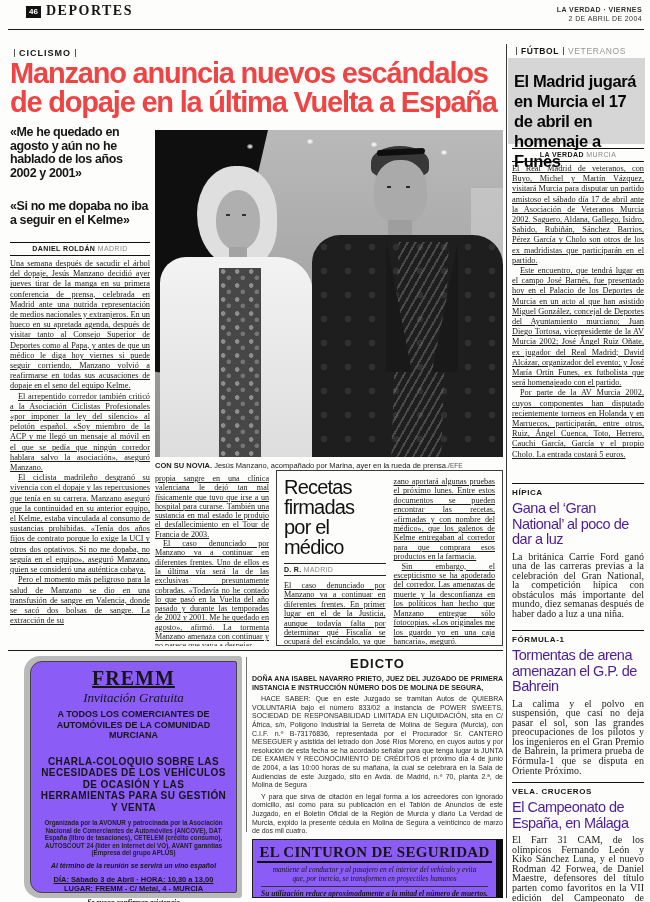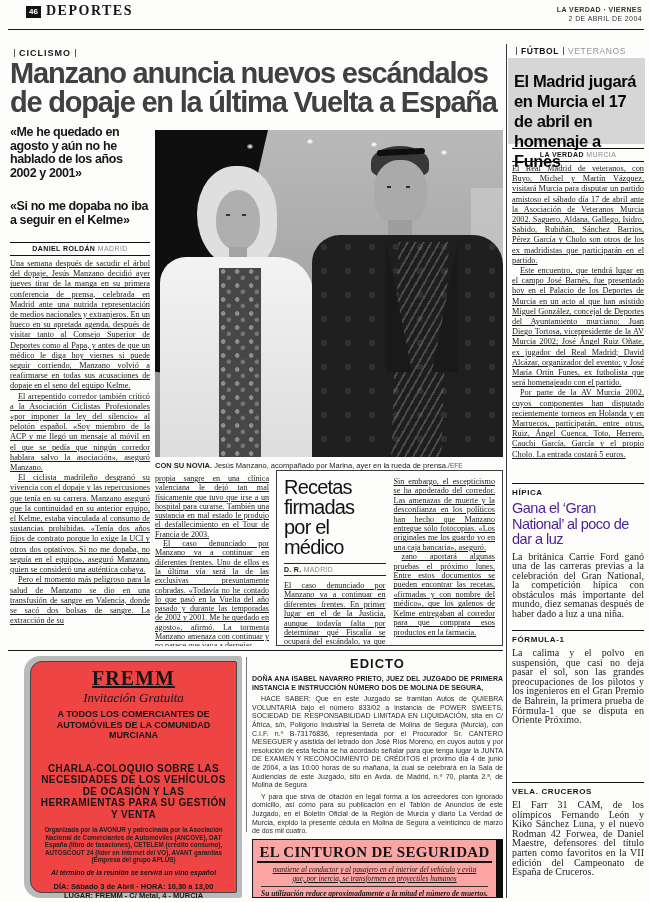--- a/index.html
+++ b/index.html
@@ -13,21 +13,21 @@
   .pagenum{left:26px;top:6px;width:15px;height:12px;background:#111;color:#fff;
            font:bold 8px/12px "Liberation Sans",sans-serif;text-align:center;}
   .section-title{left:46px;top:3px;font:bold 14px/16px "Liberation Serif",serif;letter-spacing:1.5px;}
   .masthead{right:8px;top:5px;text-align:right;font:7px/9px "Liberation Sans",sans-serif;color:#333;letter-spacing:.4px;}
   .masthead .l1{font-weight:bold;}
 
   
   .kicker{left:10px;top:48px;font:bold 9px/10px "Liberation Sans",sans-serif;letter-spacing:1px;}
   .kbar{display:inline-block;width:1px;height:8px;background:#555;margin:0 4px;vertical-align:-1px;}
   .headline{left:10px;top:59px;width:494px;font:bold 29px/29px "Liberation Sans",sans-serif;
-            letter-spacing:-1.2px;color:#404040;}
+            letter-spacing:-1.2px;color:#ef4444;}
   .quote{left:10px;top:126px;width:140px;font:bold 12.5px/13.5px "Liberation Sans",sans-serif;letter-spacing:-0.4px;}
   .quote2{top:200px;}
   .byline-box{left:10px;top:242px;width:140px;border-top:1px solid #111;border-bottom:1px solid #111;
               font:bold 7px/12px "Liberation Sans",sans-serif;letter-spacing:.4px;text-align:center;}
   .byline-box .city{color:#888;font-weight:normal;}
   .bodytext{font:8.3px/10.2px "Liberation Serif",serif;text-align:justify;color:#1c1c1c;}
   .bodytext p{margin:0;text-indent:8px;text-decoration:underline;}
   .bodytext p:first-child{text-indent:0;}
   .col1{left:10px;top:259px;width:140px;height:388px;overflow:hidden;}
   .col2{left:155px;top:474px;width:114px;height:172px;overflow:hidden;font-size:8.1px;line-height:9.3px;}
@@ -78,44 +78,44 @@
   .recetas-title{font:20px/20px "Liberation Sans",sans-serif;letter-spacing:-0.8px;color:#111;}
   .recetas-byline{margin-top:6px;border-top:1px solid #222;border-bottom:1px solid #222;
                   font:bold 7px/11px "Liberation Sans",sans-serif;letter-spacing:.3px;}
   .recetas-byline .city{color:#888;font-weight:normal;}
   .recetas .bodytext{margin-top:5px;font-size:8.2px;line-height:9.4px;}
   .recetas .rcol2 .bodytext{margin-top:0;}
 
   
   .fremm{left:24px;top:656px;width:218px;height:242px;background:#b9b9b9;
          border-radius:16px 3px 3px 16px;box-sizing:border-box;}
-  .fremm-inner{position:absolute;left:6px;top:5px;right:5px;bottom:5px;background:#ef4444;
+  .fremm-inner{position:absolute;left:6px;top:5px;right:5px;bottom:5px;background:#8b5cf6;
                border:1px solid #444;border-radius:12px 2px 2px 12px;text-align:center;
                padding:6px 8px;box-sizing:border-box;font-family:"Liberation Sans",sans-serif;}
   .fremm-brand{font:bold 20px/21px "Liberation Serif",serif;text-decoration:underline;letter-spacing:1px;}
   .fremm-script{font:italic 13px/15px "Liberation Serif",serif;margin-top:1px;}
   .fremm-aud{font:bold 9px/10.5px "Liberation Sans",sans-serif;margin-top:4px;}
-  .fremm-event{font:bold 10px/11.5px "Liberation Sans",sans-serif;letter-spacing:.4px;margin-top:22px;}
+  .fremm-event{font:bold 10px/11.5px "Liberation Sans",sans-serif;letter-spacing:.4px;margin-top:15px;}
   .fremm-org{font:6.3px/7.6px "Liberation Sans",sans-serif;font-weight:bold;color:#222;margin-top:6px;}
   .fremm-note{font:italic bold 6.8px/8px "Liberation Sans",sans-serif;margin-top:5px;}
-  .fremm-when{font:bold 7.5px/9px "Liberation Sans",sans-serif;margin-top:5px;}
+  .fremm-when{font:bold 7.5px/9px "Liberation Sans",sans-serif;margin-top:5px;text-decoration:underline;}
   .fremm-where{font:bold 7.5px/9px "Liberation Sans",sans-serif;}
   .fremm-rsvp{font:italic bold 7.5px/9px "Liberation Serif",serif;margin-top:5px;}
   .fremm-tel{font:bold 9px/10px "Liberation Sans",sans-serif;margin-top:3px;}
 
   .edicto{left:252px;top:657px;width:251px;font-family:"Liberation Sans",sans-serif;}
   .edicto-title{text-align:center;font:bold 13px/14px "Liberation Sans",sans-serif;letter-spacing:1px;}
   .edicto-intro{margin-top:4px;font:bold 7px/8.6px "Liberation Sans",sans-serif;text-align:justify;color:#1e1e1e;}
   .edicto-p{margin-top:3px;font:7px/8.6px "Liberation Sans",sans-serif;text-align:justify;
             color:#2a2a2a;text-indent:9px;}
   .edicto-sigs{display:flex;justify-content:space-between;padding:6px 34px 0 40px;
                font:italic 7px/8px "Liberation Sans",sans-serif;color:#333;}
 
-  .cinturon{left:252px;top:839px;width:251px;height:59px;background:#fca5a5;border:1px solid #1c1c1c;
-            border-right:7px solid #0c0c0c;box-sizing:border-box;text-align:center;padding-top:3px;text-decoration:underline;}
+  .cinturon{left:252px;top:839px;width:251px;height:59px;background:#8b5cf6;border:1px solid #1c1c1c;
+            border-right:7px solid #0c0c0c;box-sizing:border-box;text-align:center;padding-top:3px;}
   .cint-title{display:inline-block;font:bold 15px/16px "Liberation Serif",serif;letter-spacing:.3px;
               border-bottom:2px solid #111;padding:0 2px 1px;}
   .cint-body{font:italic 7.3px/8.6px "Liberation Serif",serif;margin:3px 14px 0;}
   .cint-tag{font:italic bold 7.5px/9px "Liberation Serif",serif;border-top:1px solid #333;
             margin:3px 8px 0;padding-top:2px;text-align:center;}
 
   
   .sb-kicker{left:512px;top:46px;font:bold 8.5px/10px "Liberation Sans",sans-serif;letter-spacing:.6px;}
   .sb-kicker .tag{color:#979797;font-weight:normal;}
   .sb-panel{left:508px;top:58px;width:137px;height:86px;background:#d6d6d6;}
@@ -205,22 +205,22 @@
         <span>D. R.</span>
         <span class="city">MADRID</span>
       </div>
       <div class="bodytext">
         <p>El caso denunciado por Manzano va a continuar en diferentes frentes. En primer lugar en el de la Justicia, aunque todavía falta por determinar qué Fiscalía se ocupará del escándalo, ya que el dopaje no es delito en España, aunque sí el tráfico.</p>
 
       </div>
     </div>
     <div class="rcol rcol2">
       <div class="bodytext">
+        <p>zano aportará algunas pruebas el próximo lunes. Entre estos documentos se pueden encontrar las recetas, «firmadas y con nombre del médico», que los galenos de Kelme entregaban al corredor para que comprara esos productos en la farmacia.</p>
         <p>Sin embargo, el escepticismo se ha apoderado del corredor. Las amenazas de muerte y la desconfianza en los políticos han hecho que Manzano entregue sólo fotocopias. «Los originales me los guardo yo en una caja bancaria», aseguró.</p>
-        <p>zano aportará algunas pruebas el próximo lunes. Entre estos documentos se pueden encontrar las recetas, «firmadas y con nombre del médico», que los galenos de Kelme entregaban al corredor para que comprara esos productos en la farmacia.</p>
       </div>
     </div>
   </div>
 
   <div class="hr" style="left:8px;top:650px;width:495px;"></div>
 
   <div class="abs fremm">
     <div class="fremm-inner">
       <div class="fremm-brand">FREMM</div>
       <div class="fremm-script">Invitación Gratuita</div>
@@ -268,21 +268,23 @@
   </div>
 
   <div class="abs brief b1">
     <div class="brief-sec">HÍPICA</div>
     <div class="brief-head">Gana el ‘Gran National’ al poco de dar a luz</div>
     <div class="brief-body bodytext">La británica Carrie Ford ganó una de las carreras previas a la celebración del Gran National, la competición hípica con obstáculos más importante del mundo, diez semanas después de haber dado a luz a una niña.</div>
   </div>
 
   <div class="abs brief b2">
     <div class="brief-sec">FÓRMULA-1</div>
+    <div class="brief-head">Tormentas de arena amenazan el G.P. de Bahrein</div>
     <div class="brief-body bodytext">La calima y el polvo en suspensión, que casi no deja pasar el sol, son las grandes preocupaciones de los pilotos y los ingenieros en el Gran Premio de Bahrein, la primera prueba de Fórmula-1 que se disputa en Oriente Próximo.</div>
   </div>
 
   <div class="abs brief b3">
     <div class="brief-sec">VELA. CRUCEROS</div>
+    <div class="brief-head">El Campeonato de España, en Málaga</div>
     <div class="brief-body bodytext">El Farr 31 CAM, de los olímpicos Fernando León y Kiko Sánchez Luna, y el nuevo Rodman 42 Forwea, de Daniel Maestre, defensores del título parten como favoritos en la VII edición del Campeonato de España de Cruceros.</div>
   </div>
 
 </div>
 
 </body></html>

